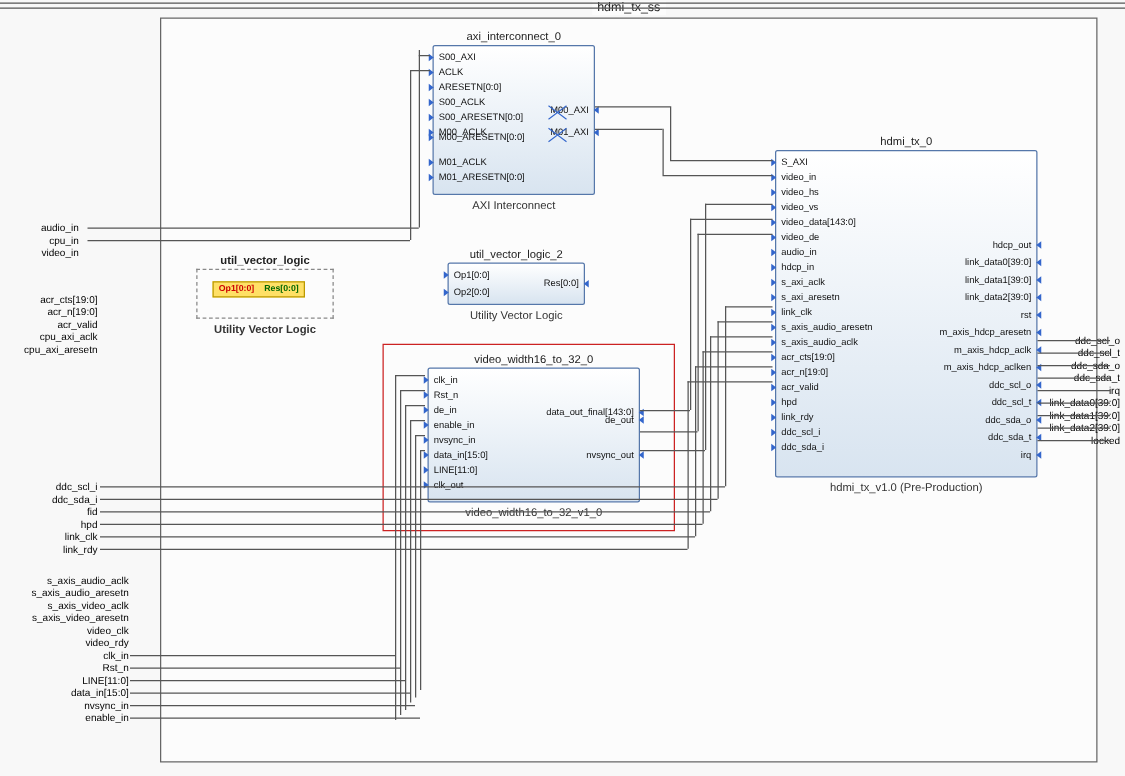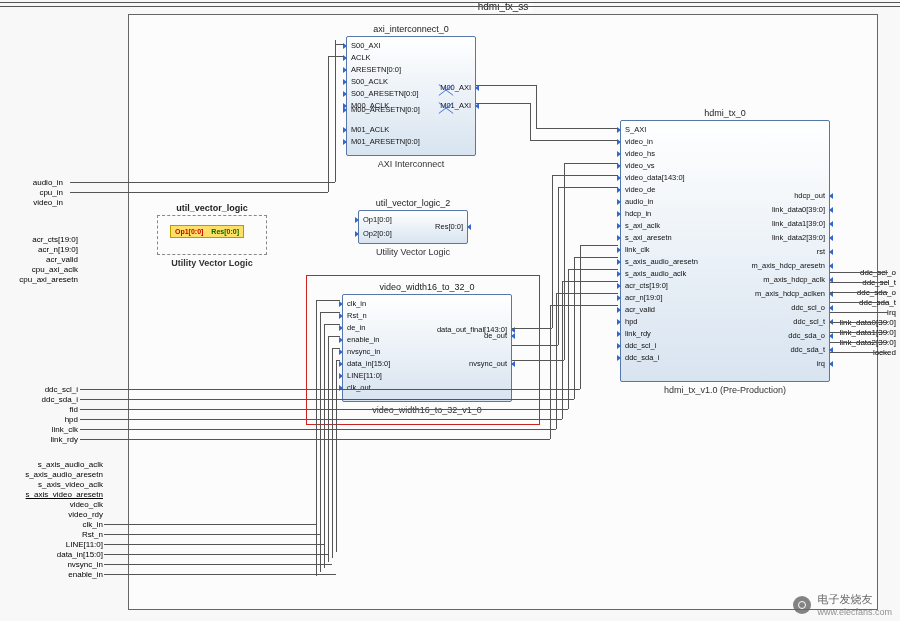--- a/index.html
+++ b/index.html
@@ -264,21 +264,21 @@
   <div class="ext-port left" style="left:8px; top:385px; width:70px;">ddc_scl_i</div>
   <div class="ext-port left" style="left:8px; top:395px; width:70px;">ddc_sda_i</div>
   <div class="ext-port left" style="left:8px; top:405px; width:70px;">fid</div>
   <div class="ext-port left" style="left:8px; top:415px; width:70px;">hpd</div>
   <div class="ext-port left" style="left:8px; top:425px; width:70px;">link_clk</div>
   <div class="ext-port left" style="left:8px; top:435px; width:70px;">link_rdy</div>
 
   <div class="ext-port left" style="left:8px; top:460px; width:95px;">s_axis_audio_aclk</div>
   <div class="ext-port left" style="left:8px; top:470px; width:95px;">s_axis_audio_aresetn</div>
   <div class="ext-port left" style="left:8px; top:480px; width:95px;">s_axis_video_aclk</div>
-  <div class="ext-port left" style="left:8px; top:490px; width:95px;text-decoration:underline;">s_axis_video_aresetn</div>
+  <div class="ext-port left" style="left:8px; top:490px; width:95px;">s_axis_video_aresetn</div>
   <div class="ext-port left" style="left:8px; top:500px; width:95px;">video_clk</div>
   <div class="ext-port left" style="left:8px; top:510px; width:95px;">video_rdy</div>
   <div class="ext-port left" style="left:8px; top:520px; width:95px;">clk_in</div>
   <div class="ext-port left" style="left:8px; top:530px; width:95px;">Rst_n</div>
   <div class="ext-port left" style="left:8px; top:540px; width:95px;">LINE[11:0]</div>
   <div class="ext-port left" style="left:8px; top:550px; width:95px;">data_in[15:0]</div>
   <div class="ext-port left" style="left:8px; top:560px; width:95px;">nvsync_in</div>
   <div class="ext-port left" style="left:8px; top:570px; width:95px;">enable_in</div>
 
   <div class="ext-port" style="right:4px; top:268px;">ddc_scl_o</div>
@@ -360,21 +360,14 @@
   <div class="wire h" style="left:830px; top:302px; width:58px;"></div>
   <div class="wire h" style="left:830px; top:312px; width:58px;"></div>
   <div class="wire h" style="left:830px; top:322px; width:58px;"></div>
   <div class="wire h" style="left:830px; top:332px; width:58px;"></div>
   <div class="wire h" style="left:830px; top:342px; width:58px;"></div>
   <div class="wire h" style="left:830px; top:352px; width:58px;"></div>
 
   <div class="wire h" style="left:0px; top:2px; width:900px;"></div>
   <div class="wire h" style="left:0px; top:6px; width:900px;"></div>
 
-  <div class="watermark">
-    <div class="logo"></div>
-    <div>
-      <div>电子发烧友</div>
-      <div style="font-size:9px;color:#777">www.elecfans.com</div>
-    </div>
-  </div>
 
 </div>
 
 </body></html>

